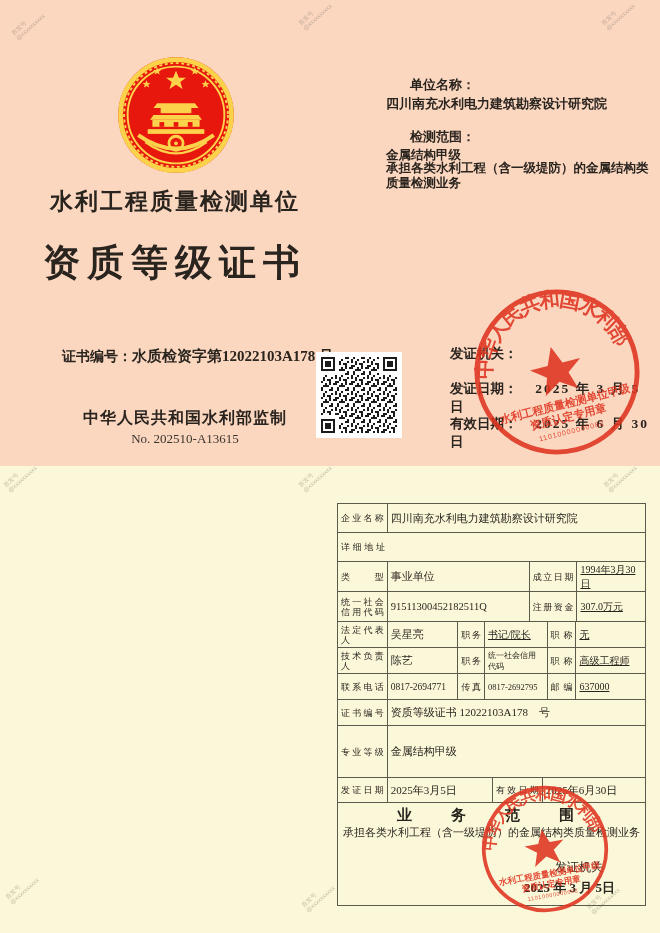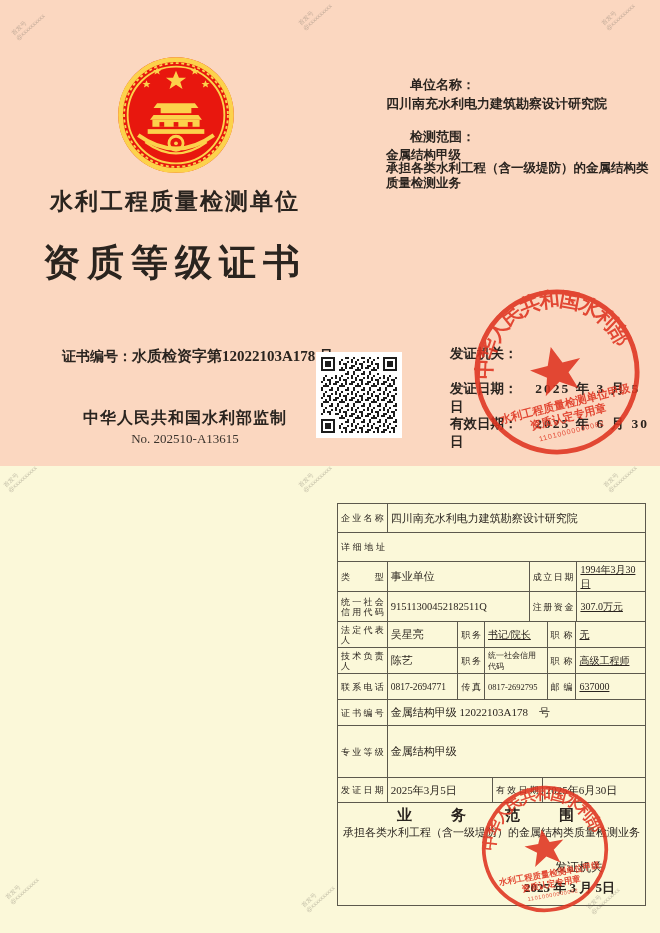--- a/index.html
+++ b/index.html
@@ -267,21 +267,21 @@
       <div class="tc lab" style="width:29px">
           <span>邮编</span>
         </div>
       <div class="tc val sm" style="width:69px">637000</div>
     </div>
 
     <div class="trow" style="height:26px">
       <div class="tc lab" style="width:50px">
           <span>证书编号</span>
         </div>
-      <div class="tc val" style="width:259px">金属结构甲级 12022103A178　号</div>
+      <div class="tc val" style="width:259px">资质等级证书 12022103A178　号</div>
     </div>
 
     <div class="trow" style="height:52px">
       <div class="tc lab" style="width:50px">
           <span>专业等级</span>
         </div>
       <div class="tc val" style="width:259px">金属结构甲级</div>
     </div>
 
     <div class="trow" style="height:25px">

